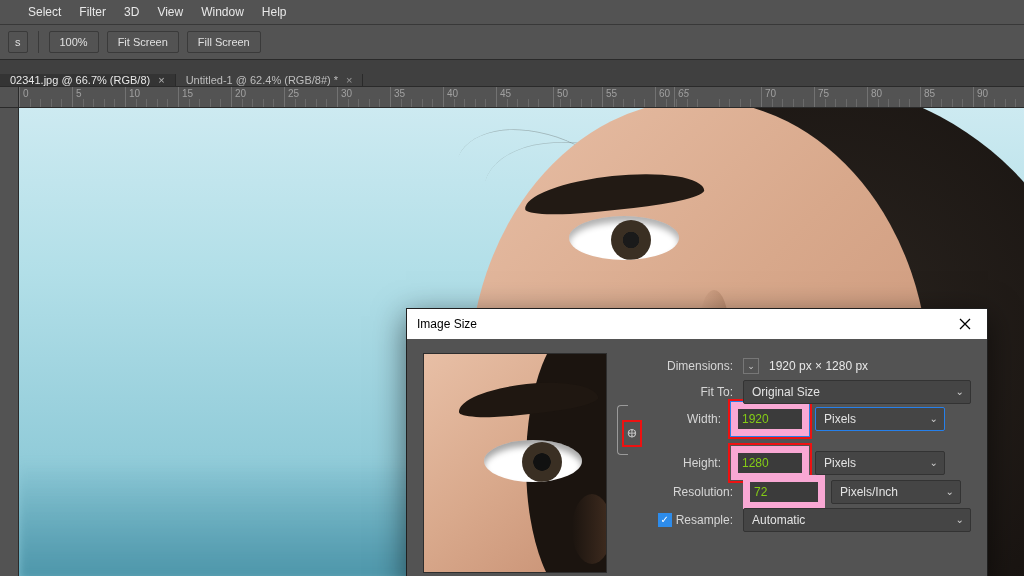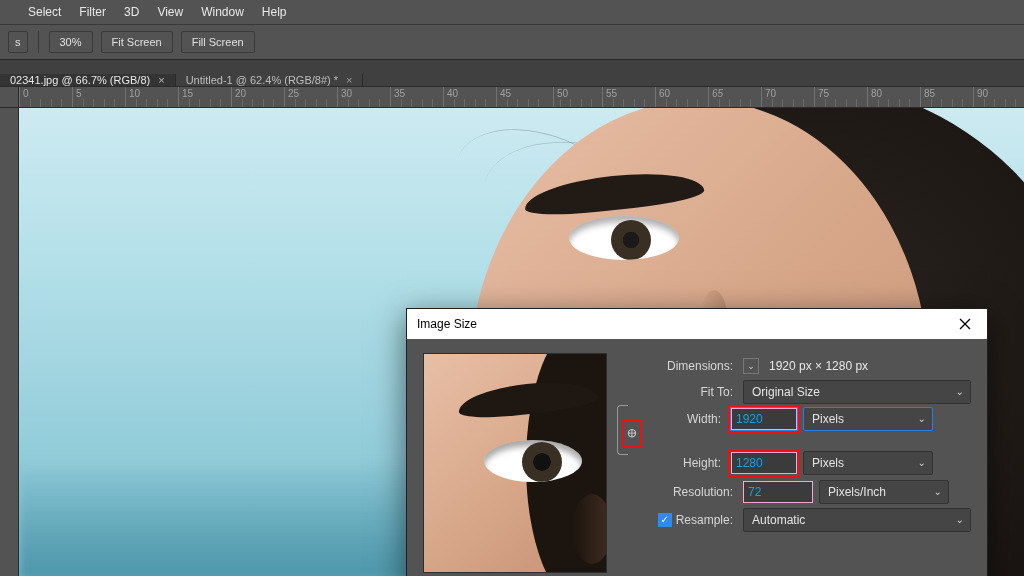--- a/index.html
+++ b/index.html
@@ -48,21 +48,21 @@
   .form{flex:1;color:#d6d6d6;font-size:12px}
   .row{display:flex;align-items:center;height:26px;gap:6px}
   .row .lab{width:112px;text-align:right;padding-right:4px;color:#d6d6d6}
   .row .lab.sm{width:72px}
   .val{color:#e8e8e8}
   .gear{margin-left:auto;color:#e8e8e8;font-size:12px}
   .disclosure{display:inline-flex;width:14px;height:14px;align-items:center;justify-content:center;border:1px solid #777;color:#ccc;font-size:9px;margin-right:4px}
   .select{background:#454545;border:1px solid #333;border-radius:2px;color:#e3e3e3;height:22px;display:flex;align-items:center;padding:0 18px 0 8px;position:relative;min-width:110px}
   .select.wide{min-width:200px}
   .select .chev{position:absolute;right:6px;top:5px;font-size:10px;color:#cfcfcf}
-  .input{background:#3b3b3b;border:1px solid #f9a8d4;height:20px;width:60px;color:#0ea5e9;padding:0 4px;display:flex;align-items:center}
+  .input{background:#3b3b3b;border:7px solid #f9a8d4;height:20px;width:60px;color:#84cc16;padding:0 4px;display:flex;align-items:center}
   .input.sel{outline:1px solid #2680eb}
   .hl{border:2px solid #e11;padding:1px;margin:-3px;display:inline-block}
   .hl .input{width:56px}
   .link-col{width:22px;display:flex;flex-direction:column;align-items:center;justify-content:center;height:52px}
   .link-box{border:2px solid #e11;padding:3px 3px}
   .link-icon{font-size:12px;color:#cfcfcf;position:relative}
   .bracket{width:10px;height:48px;border:1px solid #9a9a9a;border-right:none;border-radius:4px 0 0 4px;position:absolute;left:-10px;top:-22px}
   .wh-block{display:flex;align-items:flex-start;gap:6px;margin-top:2px}
   .wh-rows{display:flex;flex-direction:column;gap:20px}
   .chk{width:12px;height:12px;background:#2d8ceb;border:1px solid #2d8ceb;display:inline-flex;align-items:center;justify-content:center;color:#fff;font-size:10px;line-height:10px;margin-right:4px}
@@ -77,21 +77,21 @@
   <span>Filter</span>
   <span>3D</span>
   <span>View</span>
   <span>Window</span>
   <span>Help</span>
 </div>
 
 <div class="toolbar">
   <div class="tool-btn" style="padding:4px 6px">s</div>
   <div class="tool-sep"></div>
-  <div class="tool-btn">30%</div>
+  <div class="tool-btn">100%</div>
   <div class="tool-btn">Fit Screen</div>
   <div class="tool-btn">Fill Screen</div>
 </div>
 
 <div class="tabbar">
   <div class="tab active">
     <span>02341.jpg @ 66.7% (RGB/8)</span>
     <span class="x">×</span>
   </div>
   <div class="tab">
@@ -161,21 +161,21 @@
       <div class="tick" style="left: 583px;">55</div>
       <div class="tick min" style="left: 593.6px;"></div>
       <div class="tick min" style="left: 604.2px;"></div>
       <div class="tick min" style="left: 614.8px;"></div>
       <div class="tick min" style="left: 625.4px;"></div>
       <div class="tick" style="left: 636px;">60</div>
       <div class="tick min" style="left: 646.6px;"></div>
       <div class="tick min" style="left: 657.2px;"></div>
       <div class="tick min" style="left: 667.8px;"></div>
       <div class="tick min" style="left: 678.4px;"></div>
-      <div class="tick" style="left: 689px; font-style: italic;">65</div>
+      <div class="tick" style="left: 655px; font-style: italic;">65</div>
       <div class="tick min" style="left: 699.6px;"></div>
       <div class="tick min" style="left: 710.2px;"></div>
       <div class="tick min" style="left: 720.8px;"></div>
       <div class="tick min" style="left: 731.4px;"></div>
       <div class="tick" style="left: 742px;">70</div>
       <div class="tick min" style="left: 752.6px;"></div>
       <div class="tick min" style="left: 763.2px;"></div>
       <div class="tick min" style="left: 773.8px;"></div>
       <div class="tick min" style="left: 784.4px;"></div>
       <div class="tick" style="left: 795px;">75</div>

